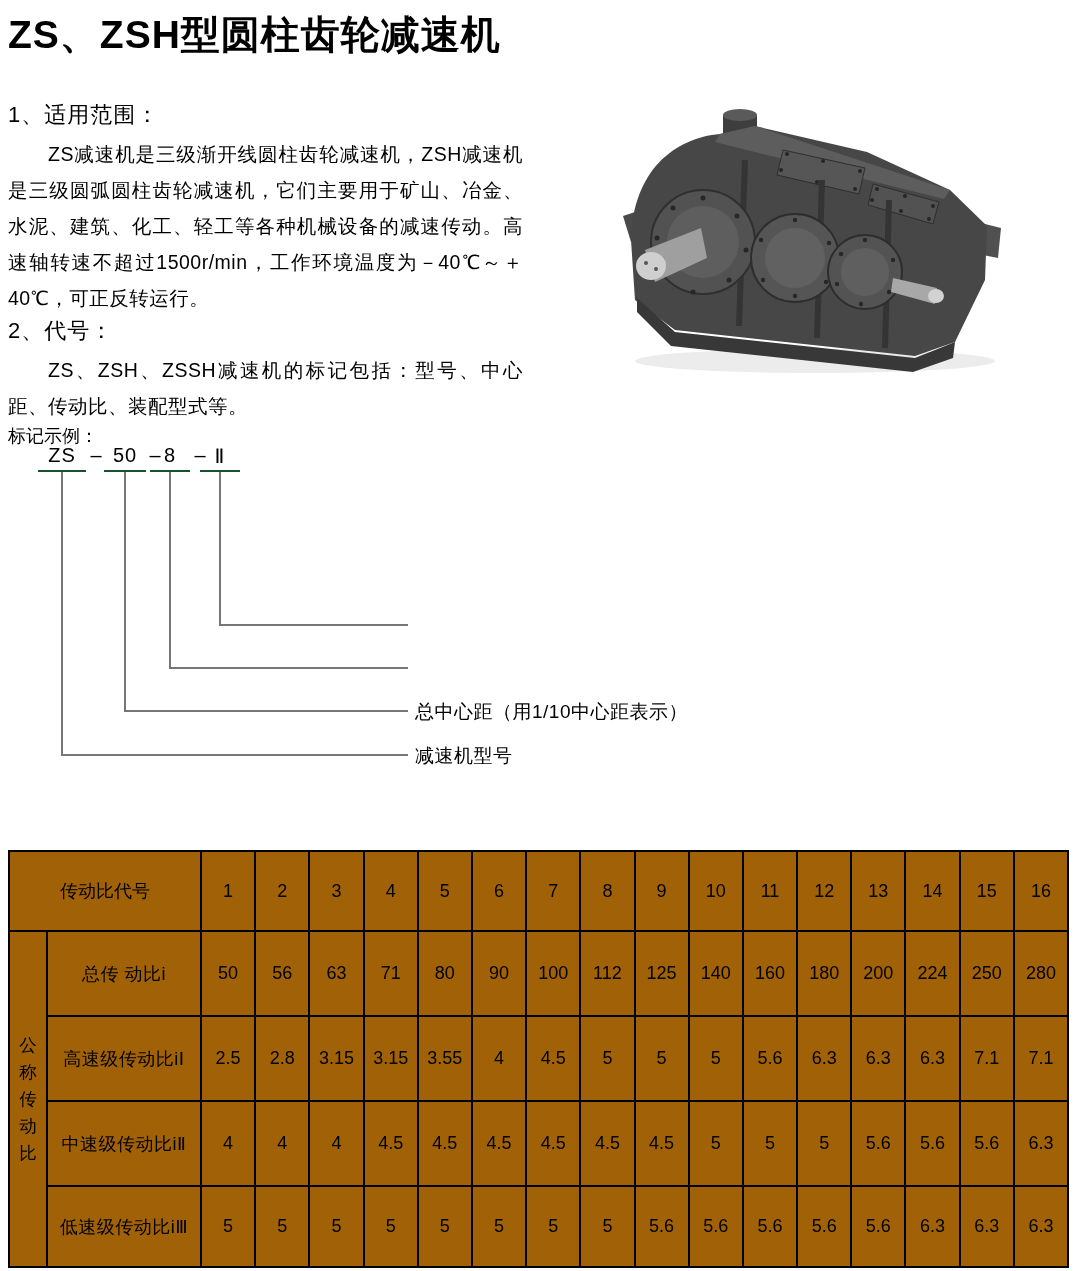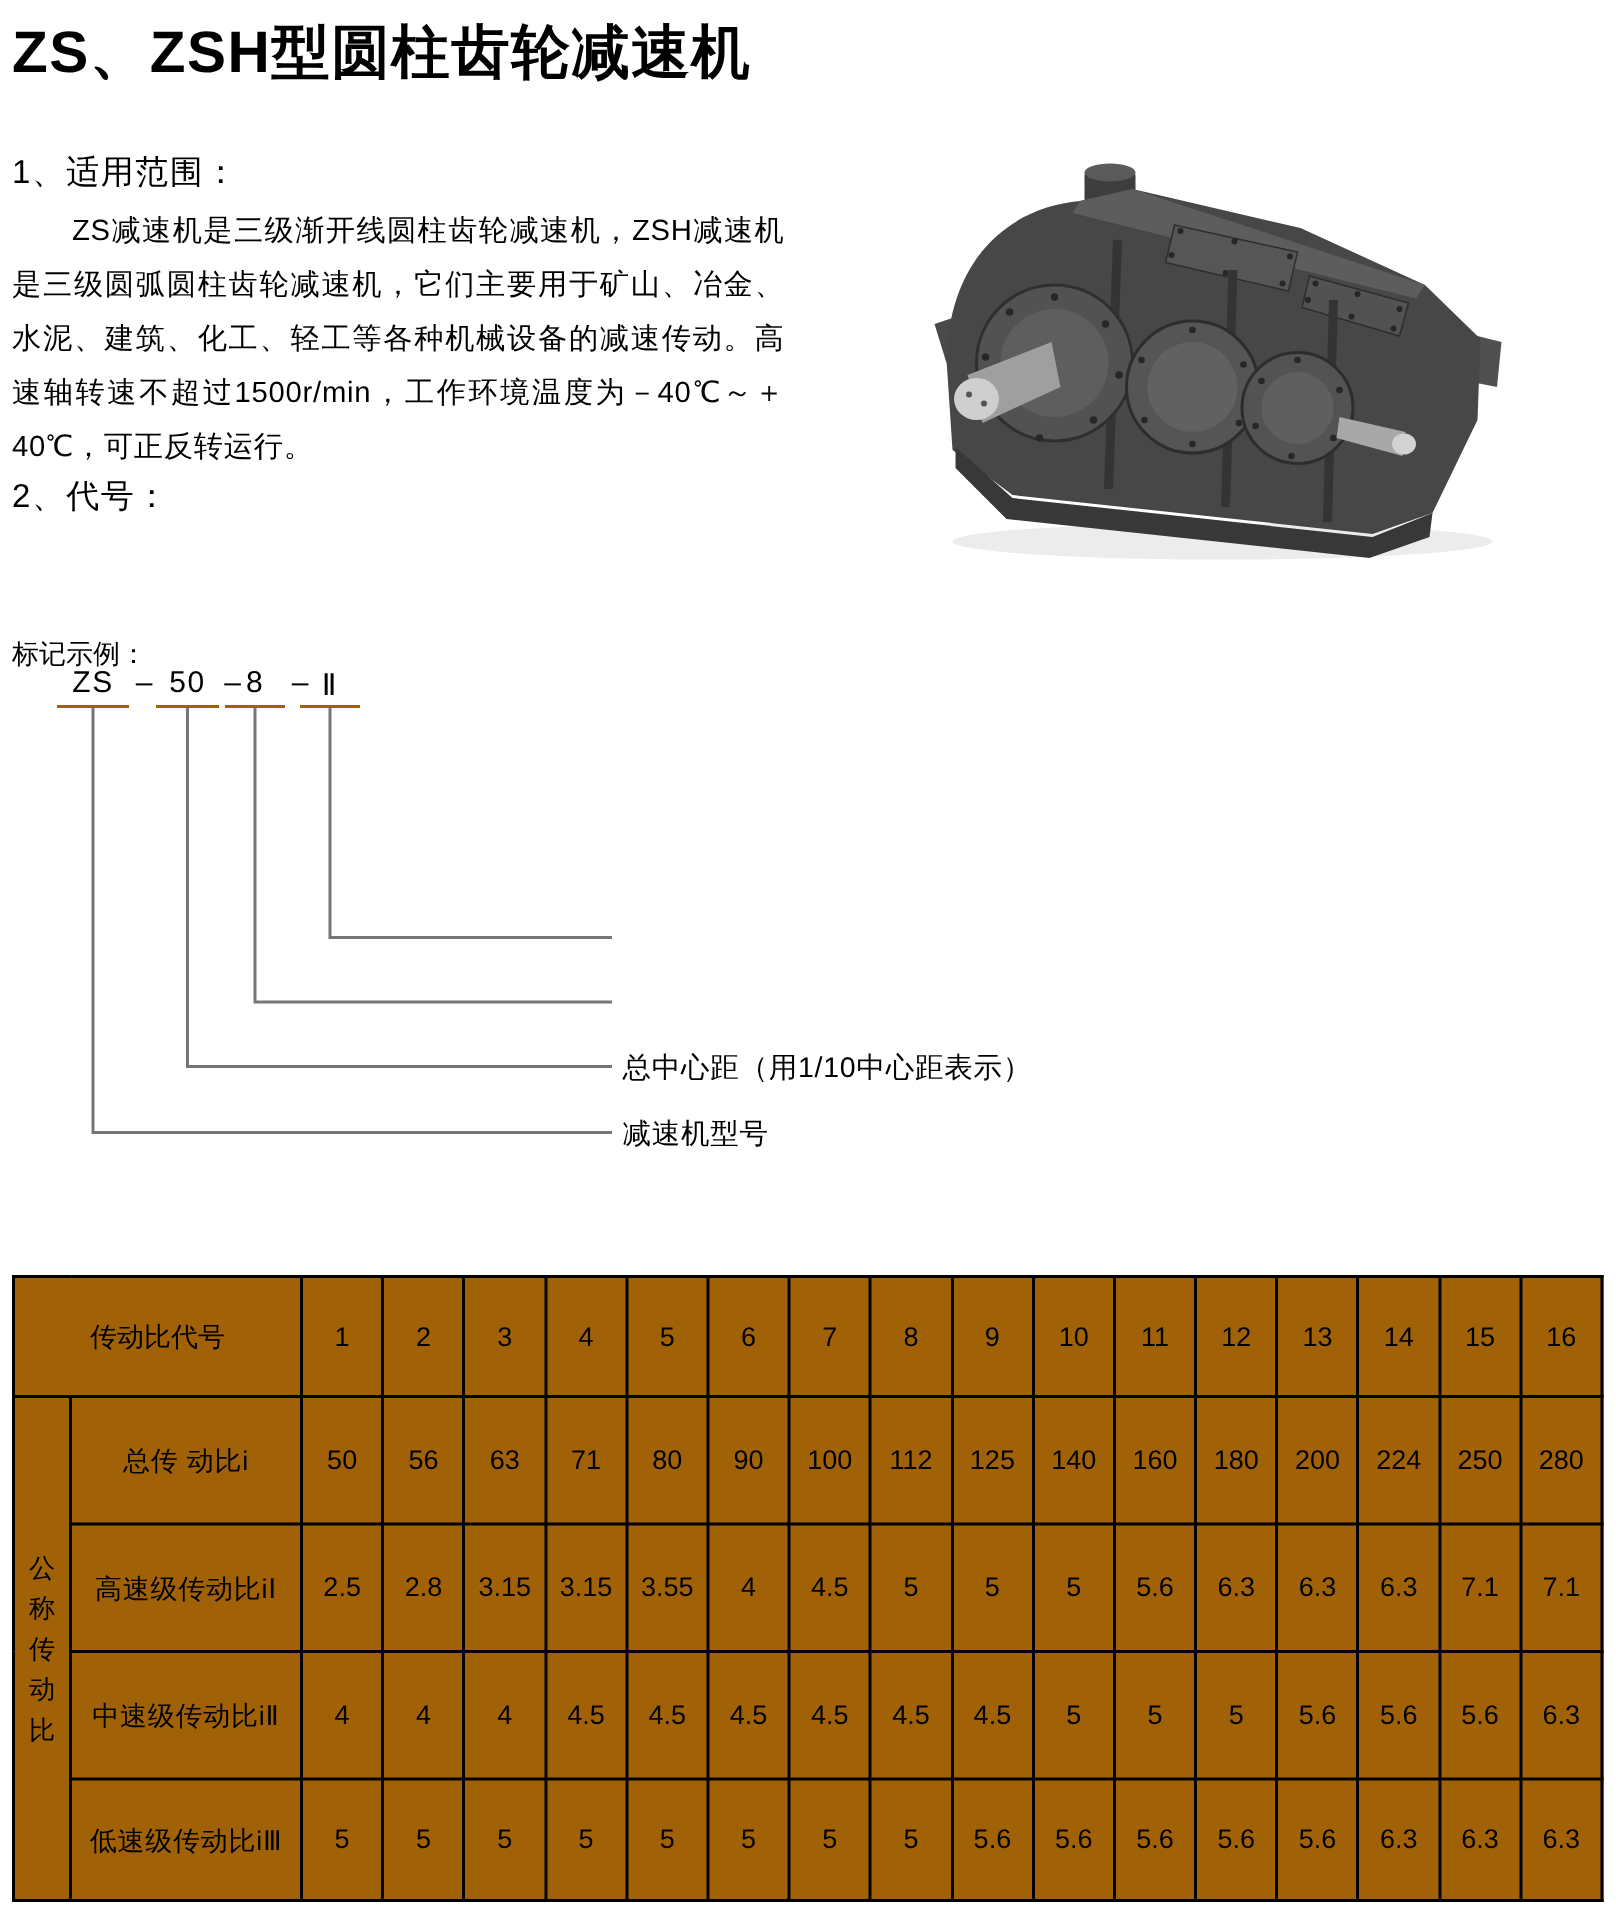--- a/index.html
+++ b/index.html
@@ -14,21 +14,21 @@
   .sec-heading { font-size:22px; letter-spacing:1px; }
   .para {
     font-size:19.5px; line-height:36px; text-align:justify; text-indent:40px;
     letter-spacing:0.5px;
   }
   .small-label { font-size:18px; }
 
   
   .mark-token {
     position:absolute; top:444px; height:26px; text-align:center;
-    font-size:20px; border-bottom:2px solid #a16207; letter-spacing:1px;
+    font-size:20px; border-bottom:2px solid #14532d; letter-spacing:1px;
   }
   .mark-dash { position:absolute; top:444px; height:26px; text-align:center; font-size:20px; }
   .callout { position:absolute; left:415px; height:24px; font-size:19px; letter-spacing:0.5px; white-space:nowrap; }
 
   
   table.ratio { border-collapse:collapse; table-layout:fixed; width:1061px; background:#a16207; }
   table.ratio td, table.ratio th {
     border:2px solid #000; text-align:center; vertical-align:middle;
     font-weight:400; font-size:18px; padding:0; overflow:hidden;
   }
@@ -115,20 +115,21 @@
     <circle cx="222" cy="186" r="2.2" fill="#272727"></circle>
       <circle cx="226" cy="156" r="2.2" fill="#272727"></circle>
 
     <polygon points="278,180 322,190 320,206 276,194" fill="#a8a8a8"></polygon>
     <ellipse cx="321" cy="198" rx="8" ry="7" fill="#d2d2d2"></ellipse>
 
     <path d="M22,200 L60,234 L300,260 L340,244 L338,260 L298,274 L56,248 L22,214 Z" fill="#383838"></path>
   </svg>
 
   <div class="abs sec-heading" style="left:8px; top:316px;text-align:center;">2、代号：</div>
+  <div class="abs para" style="left:8px; top:352px; width:515px;">ZS、ZSH、ZSSH减速机的标记包括：型号、中心距、传动比、装配型式等。</div>
   <div class="abs small-label" style="left:8px; top:424px;">标记示例：</div>
 
   <span class="mark-token" style="left:38px; width:48px;">ZS</span>
   <span class="mark-dash" style="left:88px; width:16px;">–</span>
   <span class="mark-token" style="left:104px; width:42px;">50</span>
   <span class="mark-dash" style="left:148px; width:14px;">–</span>
   <span class="mark-token" style="left:150px; width:40px;">8</span>
   <span class="mark-dash" style="left:192px; width:16px;">–</span>
   <span class="mark-token" style="left:200px; width:40px;">Ⅱ</span>
 

